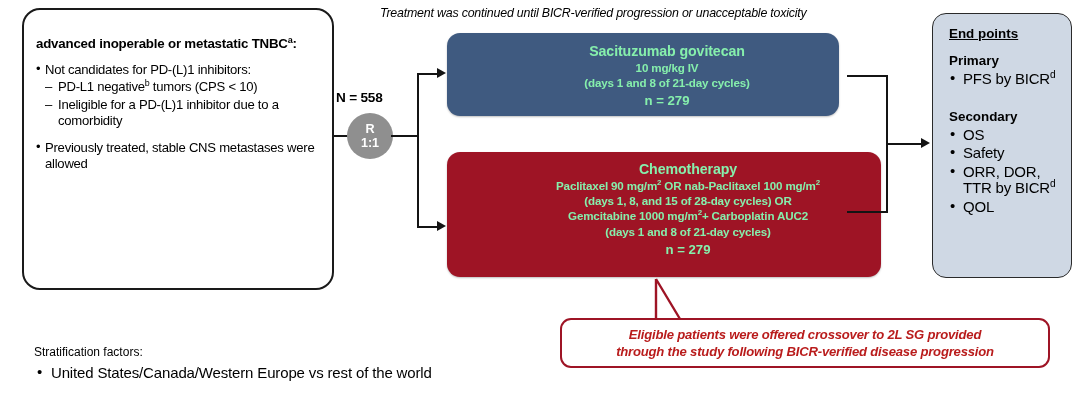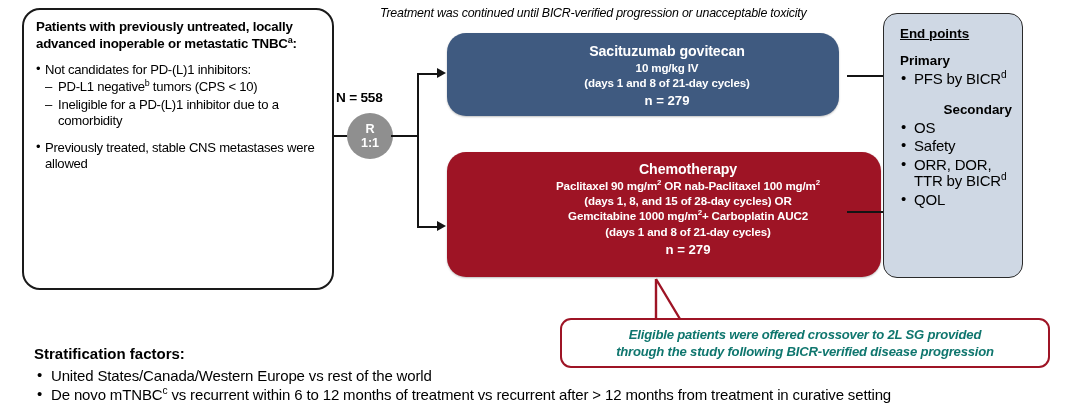--- a/index.html
+++ b/index.html
@@ -58,21 +58,21 @@
   .line{background:#141414;}
   .hline{height:2.2px;}
   .vline{width:2.2px;}
   .arrow-r{
     width:0;height:0;border-top:5.5px solid transparent;
     border-bottom:5.5px solid transparent;border-left:9px solid #141414;
   }
 
   
   .arm{
-    border-radius:19px;color:#ffffff;text-align:center;
+    border-radius:13px;color:#86efac;text-align:center;
     box-sizing:border-box;
     box-shadow:0 1px 2px rgba(0,0,0,.25);
     padding-left:48px;
   }
   #arm-sg{
     left:447px;top:33px;width:392px;height:83px;
     background:#3f5a80;padding-top:9px;
   }
   #arm-chemo{
     left:447px;top:152px;width:434px;height:125px;
@@ -90,62 +90,62 @@
   
   #crossover{
     left:560px;top:318px;width:490px;height:50px;
     border:2.2px solid #9e1425;border-radius:11px;background:#fff;
     box-sizing:border-box;
     display:flex;align-items:center;justify-content:center;
     text-align:center;
   }
   #crossover .txt{
     font-style:italic;font-weight:bold;font-size:13.1px;line-height:17.5px;
-    letter-spacing:-0.2px;color:#0f766e;
+    letter-spacing:-0.2px;color:#b91c1c;
   }
   #callout-tail{left:654px;top:277px;}
 
   
   #endpoints{
-    left:883px;top:13px;width:140px;height:265px;
+    left:932px;top:13px;width:140px;height:265px;
     background:#cfd8e4;border:1.8px solid #2a2a2a;border-radius:14px;
     box-sizing:border-box;padding:12px 10px 0 16px;
   }
   #endpoints .ep-title{
     font-weight:bold;font-size:13.4px;text-decoration:underline;
   }
   #endpoints .ep-head{
     font-weight:bold;font-size:13.4px;margin-top:12px;
   }
-  #endpoints .ep-head.second{margin-top:14px;text-align:right;}
+  #endpoints .ep-head.second{margin-top:21px;}
   #endpoints ul{list-style:none;margin:3px 0 0 0;padding:0;}
   #endpoints li{
     font-size:15px;line-height:16.5px;position:relative;padding-left:14px;margin-top:2px;
     letter-spacing:-0.2px;
   }
   #endpoints li:before{content:"\2022";position:absolute;left:1px;top:-1px;}
 
   
   #strat{left:34px;top:345px;width:1030px;}
-  #strat .s-title{font-weight:bold;font-size:15px;}
+  #strat .s-title{font-weight:normal;font-size:12px;}
   #strat ul{list-style:none;margin:4px 0 0 0;padding:0;}
   #strat li{
     font-size:15px;line-height:19px;position:relative;padding-left:17px;
     letter-spacing:-0.15px;
   }
   #strat li:before{content:"\2022";position:absolute;left:3px;top:-1px;}
 </style>
 </head>
 <body>
 
 <div class="abs" id="caption">Treatment was continued until BICR-verified progression or unacceptable toxicity</div>
 
 <div class="abs" id="patient-box">
   <div class="ptitle">
-    <span>Patients with previously untreated, locally</span><br>
+    <br>
     <span>advanced inoperable or metastatic TNBC</span><sup>a</sup><span>:</span>
   </div>
   <ul>
     <li class="b1">Not candidates for PD-(L)1 inhibitors:</li>
     <li class="b2"><span>PD-L1 negative</span><sup>b</sup><span> tumors (CPS &lt; 10)</span></li>
     <li class="b2">Ineligible for a PD-(L)1 inhibitor due to a comorbidity</li>
     <li class="b1">Previously treated, stable CNS metastases were allowed</li>
   </ul>
 </div>
 
@@ -207,15 +207,14 @@
     <li>Safety</li>
     <li><span>ORR, DOR, TTR by BICR</span><sup>d</sup></li>
     <li>QOL</li>
   </ul>
 </div>
 
 <div class="abs" id="strat">
   <div class="s-title">Stratification factors:</div>
   <ul>
     <li>United States/Canada/Western Europe vs rest of the world</li>
-    <li>De novo mTNBC<sup>c</sup> vs recurrent within 6 to 12 months of treatment vs recurrent after &gt; 12 months from treatment in curative setting</li>
   </ul>
 </div>
 
 </body></html>

